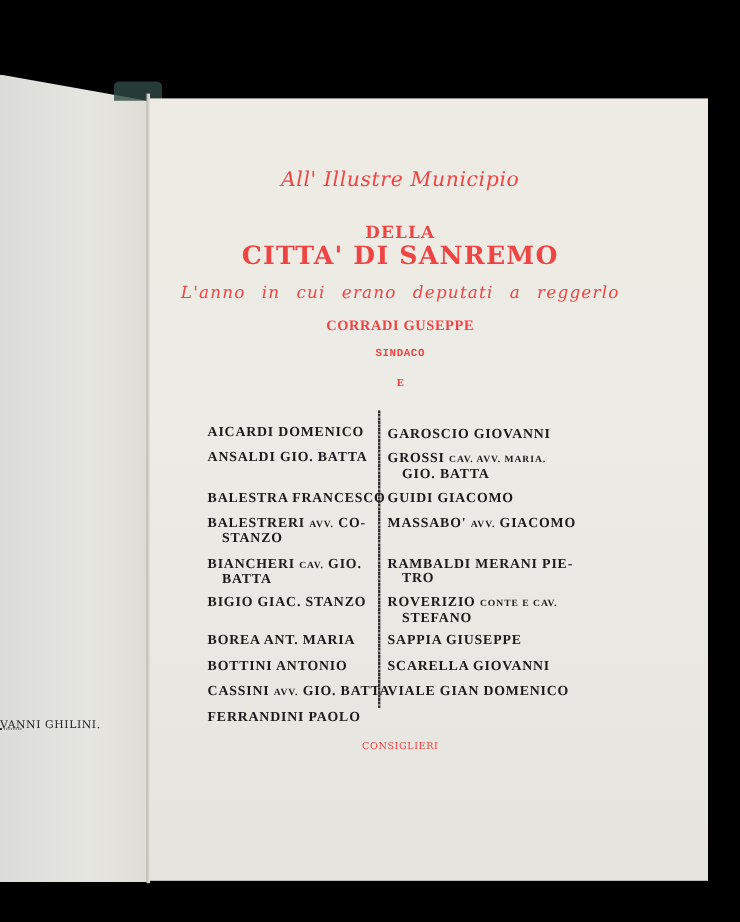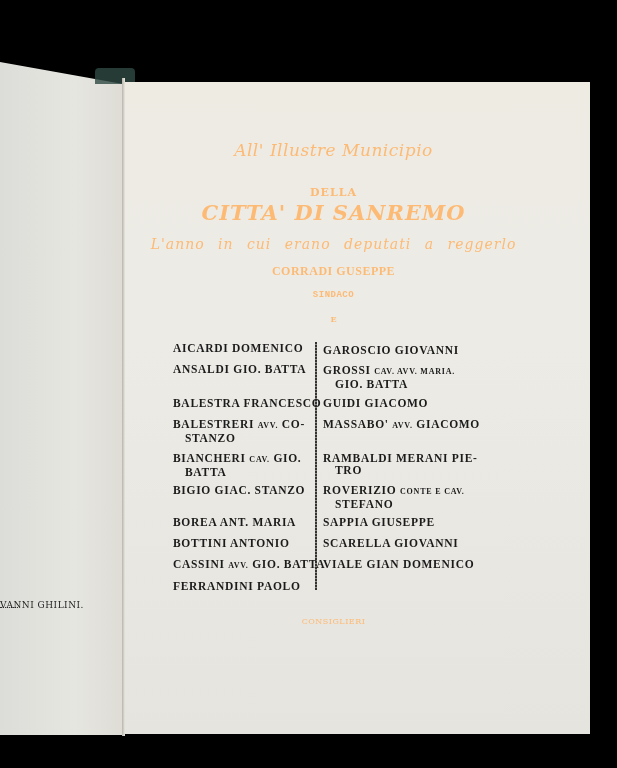--- a/index.html
+++ b/index.html
@@ -24,35 +24,35 @@
     position: absolute; left: 124px; top: 82px; width: 466px; height: 652px;
     background: linear-gradient(180deg, #eeebe3 0%, #ecebe6 40%, #e6e4de 100%);
   }
   .ghost {
     position: absolute; left: 0px; top: 600px; font-size: 9px; color: #222;
     letter-spacing: .5px;
   }
   .ghost-rule {
     position: absolute; left: 0; top: 607px; width: 18px; height: 1px; border-top: 1px dotted #333;
   }
-  .center { position: absolute; left: 124px; width: 419px; text-align: center; color: #fdba74; }
+  .center { position: absolute; left: 124px; width: 419px; text-align: center; color: #ef4444; }
   .dedication {
     top: 140px; font-family: "DejaVu Serif", serif; font-style: italic; font-size: 17px;
     letter-spacing: .5px;
   }
-  .della { top: 186px; font-size: 11px; font-weight: bold; letter-spacing: 1px; }
+  .della { top: 186px; font-size: 14px; font-weight: bold; letter-spacing: 1px; }
   .city { top: 200px; font-size: 21px; font-weight: bold; letter-spacing: 1px;
-          font-family: "DejaVu Serif", serif; font-style: italic; }
+          font-family: "DejaVu Serif", serif; }
   .subtitle { top: 236px; font-size: 14px; font-style: italic; letter-spacing: 1px; word-spacing: 8px; }
   .mayor { top: 264px; font-size: 12px; font-weight: bold; font-family: "Liberation Serif", serif; letter-spacing: .5px; }
   .mayor-role { top: 290px; font-size: 9px; font-weight: bold; letter-spacing: .5px; font-family: Liberation Mono, monospace; }
   .conj { top: 314px; font-size: 8px; font-weight: bold; }
   .name {
     position: absolute; white-space: nowrap; font-family: "Liberation Serif", serif;
-    font-weight: bold; font-size: 11.5px; letter-spacing: .7px; color: #1b1b1b; line-height: 12px;
+    font-weight: bold; font-size: 11.5px; letter-spacing: .7px; color: #1b1b1b; line-height: 12px; margin-top: 12px;
   }
   .name .small { font-size: 8px; letter-spacing: .8px; }
   .name .cont { display: block; padding-left: 12px; }
   .divider {
     position: absolute; left: 315px; top: 342px; width: 2px; height: 248px;
     background: repeating-linear-gradient(180deg, #333 0 2px, #8a8a85 2px 3px);
   }
   .council-label { top: 617px; font-size: 8px; font-weight: normal; letter-spacing: .5px; }
 </style>
 </head>

